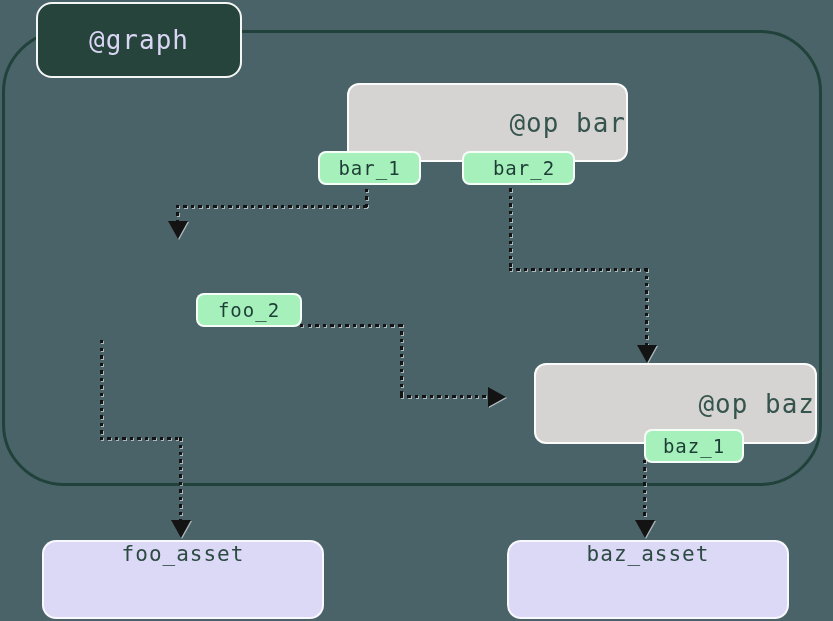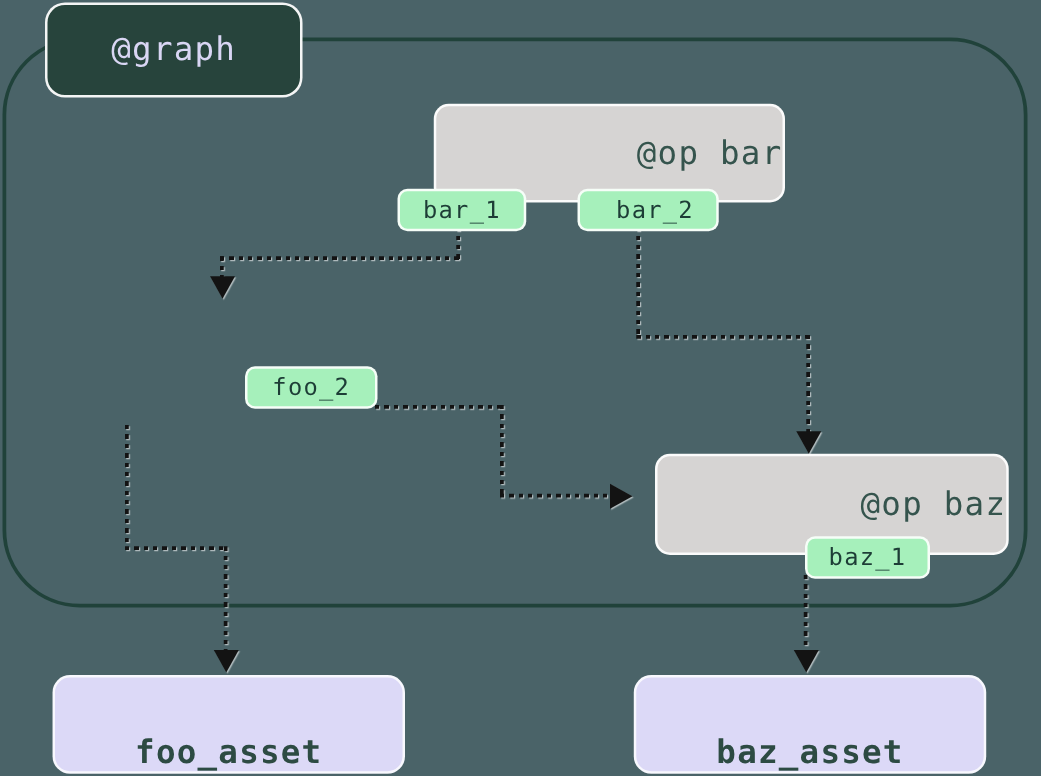--- a/index.html
+++ b/index.html
@@ -26,40 +26,40 @@
   }
   
   .op-node{
     position:absolute;z-index:3;background:#d6d4d3;
     border:2px solid rgba(255,255,255,.9);border-radius:12px;
     display:flex;align-items:center;justify-content:flex-end;
     color:#35544d;font-size:26px;letter-spacing:1px;margin-left:44px;
   }
   .op-bar{left:303px;top:83px;width:277px;height:75px;}
   .op-foo{left:38px;top:243px;width:277px;height:71px;}
-  .op-baz{left:480px;top:363px;width:279px;height:77px;}
+  .op-baz{left:490px;top:363px;width:279px;height:77px;}
   
   .out-tab{
     position:absolute;z-index:4;background:#a6f0bb;
     border:2px solid rgba(255,255,255,.9);border-radius:8px;
     display:flex;align-items:center;justify-content:center;
     color:#1d3d36;font-size:19px;letter-spacing:1px;height:30px;
   }
   .tab-bar1{left:318px;top:151px;width:99px;}
   .tab-bar2{left:462px;top:151px;width:98px;padding-left:11px;}
   .tab-foo1{left:52px;top:311px;width:100px;}
   .tab-foo2{left:196px;top:293px;width:102px;}
   .tab-baz1{left:597px;top:429px;width:96px;margin-left:47px;}
   
   .asset-node{
     position:absolute;z-index:2;background:#dcd9f7;
     border:2px solid rgba(255,255,255,.8);border-radius:14px;
-    display:flex;align-items:flex-end;justify-content:center;
-    color:#2d4b43;font-size:26px;letter-spacing:1px;
-    width:278px;height:75px;top:540px;font-weight:bold;
+    display:flex;align-items:flex-start;justify-content:center;
+    color:#2d4b43;font-size:21px;letter-spacing:1px;
+    width:278px;height:75px;top:540px;
   }
   .asset-foo{left:42px;}
   .asset-baz{left:507px;}
   
   .edge{position:absolute;inset:0;z-index:2;pointer-events:none;
         filter:drop-shadow(1px 1px 0 rgba(255,255,255,.55));}
   .seg{position:absolute;}
   .seg.v{width:3px;background:repeating-linear-gradient(to bottom,#131313 0 3.5px,transparent 3.5px 7.5px);}
   .seg.h{height:3px;background:repeating-linear-gradient(to right,#131313 0 3.5px,transparent 3.5px 7.5px);}
   .head{position:absolute;width:0;height:0;}

